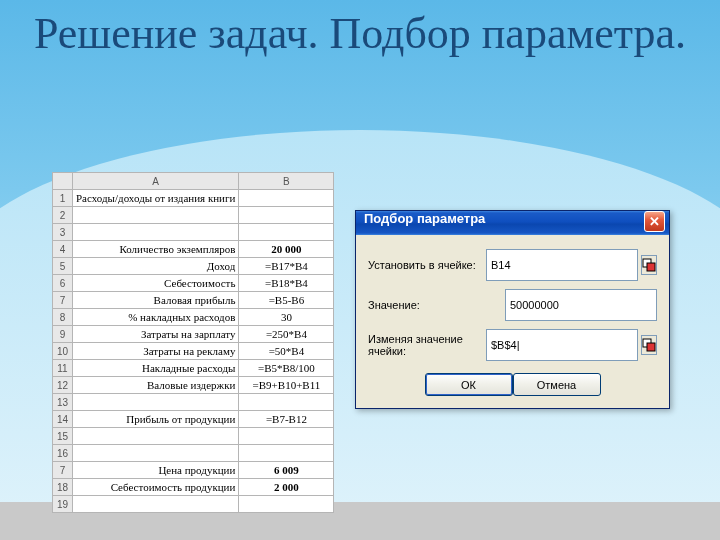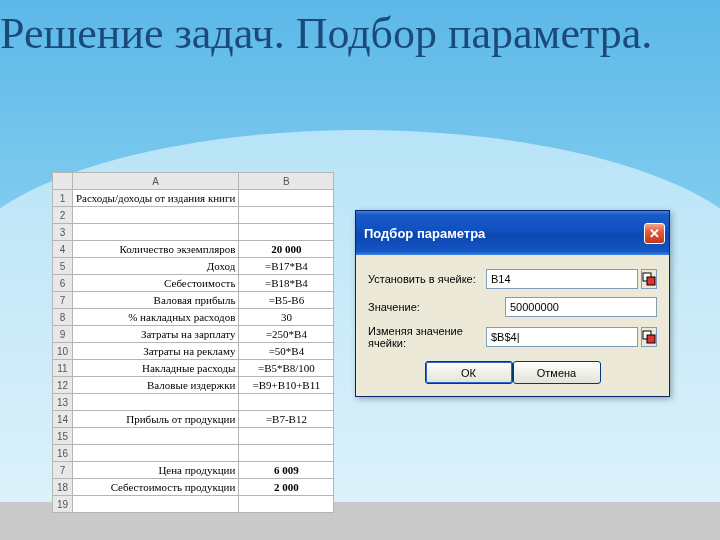--- a/index.html
+++ b/index.html
@@ -14,21 +14,21 @@
     position: absolute;
     left: -50px; top: 130px;
     width: 820px; height: 500px;
     border-radius: 50% 50% 0 0 / 30% 30% 0 0;
     background: linear-gradient(180deg, #b8e4f7 0%, #e8f6fc 100%);
     z-index: 0;
   }
   .title {
     position: relative;
     z-index: 2;
-    text-align: left;
+    text-align: center;
     padding-top: 10px;
     color: #1a4a7a;
     font-size: 44px;
     font-family: "Times New Roman", serif;
     line-height: 1.1;
   }
   .sheet {
     position: absolute;
     left: 52px; top: 172px;
     z-index: 3;
@@ -71,23 +71,23 @@
     width: 315px;
     z-index: 4;
     border: 1px solid #0a246a;
     background: #ece9d8;
     font-family: Tahoma, Arial, sans-serif;
     font-size: 11px;
     box-shadow: 2px 2px 6px rgba(0,0,0,0.3);
   }
   .titlebar {
     background: linear-gradient(180deg, #3b84e0 0%, #1a5bc7 8%, #0f4fbf 45%, #0a47b0 55%, #1556c4 92%, #3b84e0 100%);
-    height: 44px;
+    height: 24px;
     display: flex;
-    align-items: center;
+    align-items: flex-start;
     padding: 0 4px 0 8px;
     color: #fff;
     font-weight: bold;
     font-size: 13px;
   }
   .titlebar .t-text { flex: 1; }
   .closebtn {
     width: 21px; height: 21px;
     background: linear-gradient(180deg, #f7a68a 0%, #e55a3c 40%, #c0371c 100%);
     border: 1px solid #fff;
@@ -95,21 +95,21 @@
     display: flex; align-items: center; justify-content: center;
     color: #fff; font-weight: bold; font-size: 13px;
     cursor: pointer;
   }
   .dlgbody {
     padding: 14px 12px 12px 12px;
   }
   .row { display: flex; align-items: center; margin-bottom: 8px; }
   .row label { width: 160px; color: #000; }
   .row input[type=text] {
-    flex: 1; height: 20px;
+    flex: 1; height: 32px;
     border: 1px solid #7f9db9;
     padding: 1px 4px;
     font-family: Tahoma, Arial, sans-serif;
     font-size: 11px;
     background: #fff;
   }
   .refbtn {
     width: 20px; height: 20px;
     margin-left: 3px;
     border: 1px solid #7f9db9;

